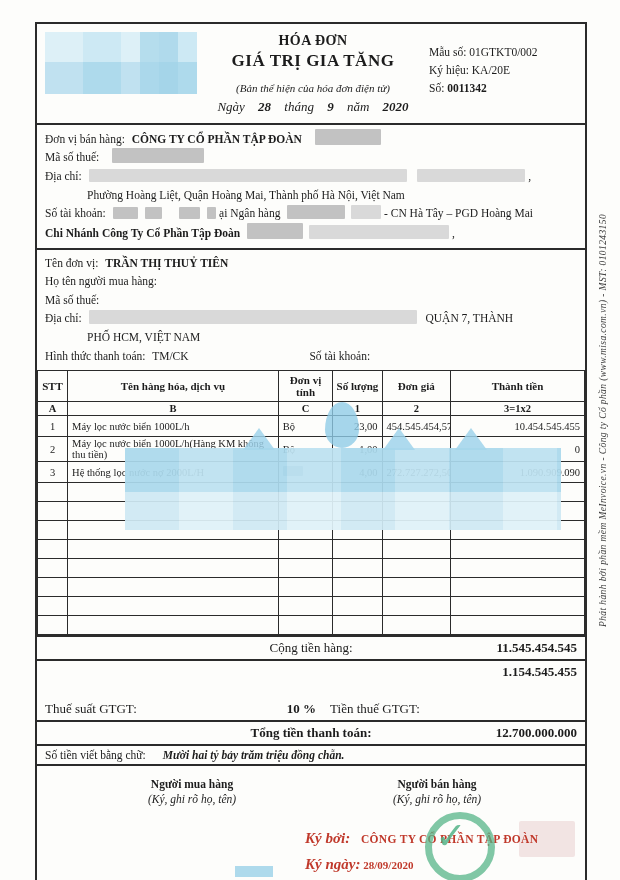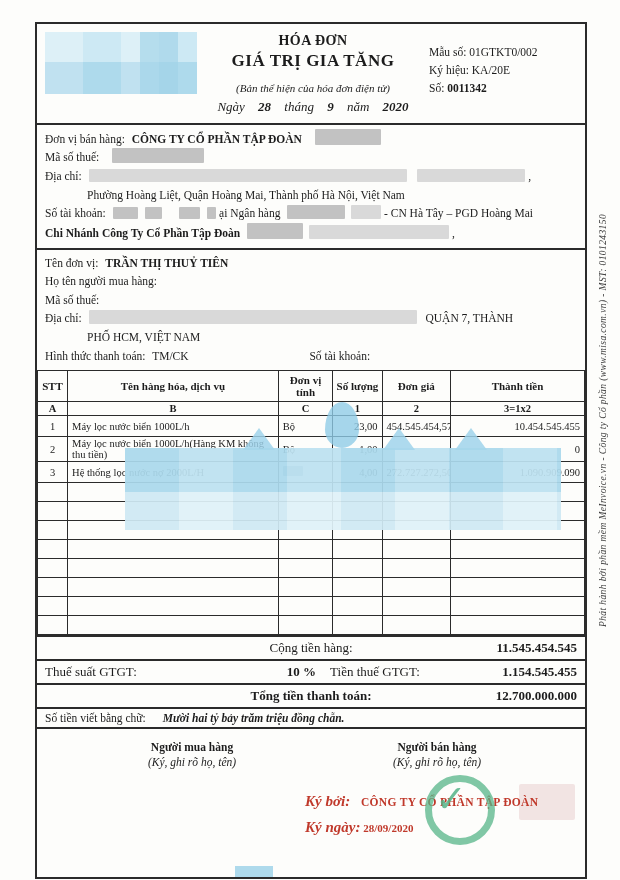--- a/index.html
+++ b/index.html
@@ -40,21 +40,21 @@
   td.c{text-align:center;} td.r{text-align:right;} td.l{text-align:left;}
   tr.empty td{height:16px;}
   tr.itemrow td{height:18px;}
 
   
   .trow{position:relative;border-top:2px solid #2b2b2b;font-size:13px;padding:3px 8px;min-height:15px;}
   .trow .center-lbl{text-align:center;display:block;}
   .trow .val{position:absolute;right:8px;top:3px;font-weight:bold;}
   .vatrow{display:flex;align-items:baseline;}
   .vatrow .rate{font-weight:bold;margin-left:150px;}
-  .vatrow .vlbl{margin-left:14px;}
+  .vatrow .vlbl{margin-left:14px;margin-top:37px;}
   .total-b{font-weight:bold;}
   .words{border-top:2px solid #2b2b2b;font-size:11.5px;padding:3px 8px;}
   .words .wval{font-weight:bold;font-style:italic;margin-left:14px;}
 
   
   .sigs{border-top:2px solid #2b2b2b;position:relative;height:148px;font-size:11.5px;}
   .sig-col{position:absolute;top:12px;text-align:center;width:200px;}
   .sig-col .s1{font-weight:bold;}
   .sig-col .s2{font-style:italic;margin-top:3px;}
   .sig-left{left:55px;} .sig-right{left:300px;}

